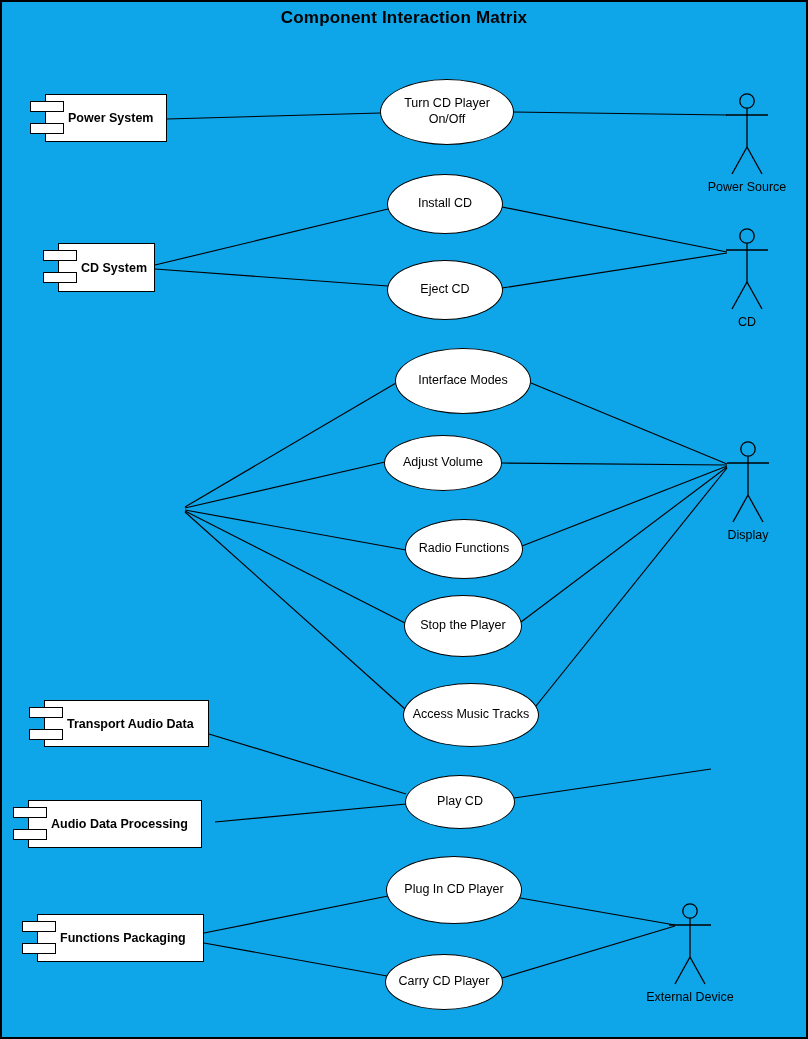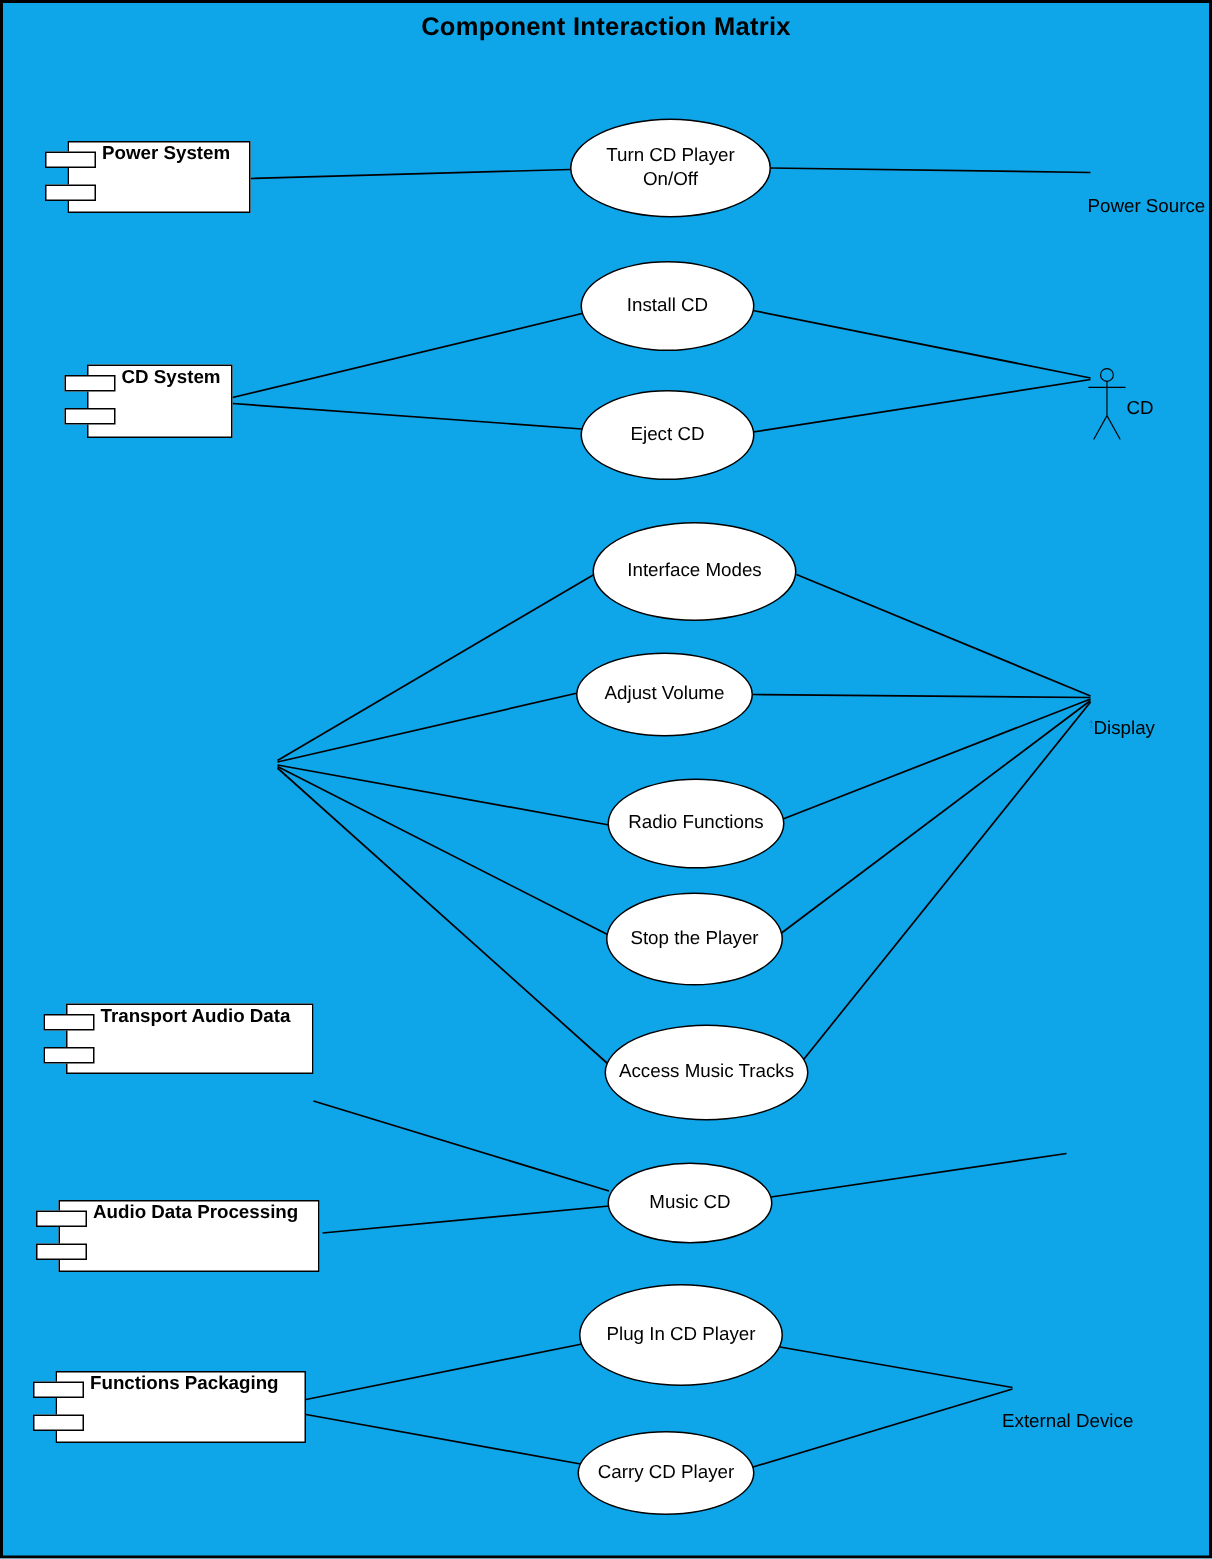--- a/index.html
+++ b/index.html
@@ -17,21 +17,21 @@
     position:absolute;top:6px;left:0;width:100%;
     text-align:center;font-size:17px;font-weight:bold;
     letter-spacing:0.2px;
   }
   .wires{position:absolute;left:0;top:0;z-index:1;}
   .wires line{stroke:#000;stroke-width:1.15;}
   .component{
     position:absolute;z-index:2;
     box-sizing:border-box;
     border:1.6px solid #000;background:#fff;
-    display:flex;align-items:flex-start;
+    display:flex;align-items:center;
     padding-left:22px;
   }
   .clabel{font-weight:bold;font-size:12.5px;white-space:nowrap;}
   .tab{
     position:absolute;left:-16px;
     width:34px;height:11px;
     box-sizing:border-box;
     border:1.6px solid #000;background:#fff;
   }
   .tab1{top:6px}
@@ -40,21 +40,21 @@
     position:absolute;z-index:2;
     box-sizing:border-box;
     border:1.5px solid #000;border-radius:50%;
     background:#fff;
     display:flex;align-items:center;justify-content:center;
     text-align:center;font-size:12.5px;
   }
   .ulabel{max-width:86%;line-height:1.25;}
   .actor{
     position:absolute;z-index:2;width:44px;
-    display:flex;flex-direction:row;align-items:center;
+    display:flex;flex-direction:column;align-items:center;
   }
   .actor svg{display:block;}
   .actor circle{fill:none;stroke:#000;stroke-width:1.3;}
   .actor line{stroke:#000;stroke-width:1.3;}
   .alabel{margin-top:3px;font-size:12.5px;white-space:nowrap;}
 </style>
 </head>
 <body>
 
 <div class="canvas">
@@ -93,27 +93,27 @@
     <span class="clabel">Power System</span>
   </div>
 
   <div class="component" style="left:56px;top:241px;width:97px;height:49px">
     <div class="tab tab1"></div>
     <div class="tab tab2"></div>
     <span class="clabel">CD System</span>
   </div>
 
 
-  <div class="component" style="left:42px;top:667px;width:165px;height:47px">
+  <div class="component" style="left:42px;top:698px;width:165px;height:47px">
     <div class="tab tab1"></div>
     <div class="tab tab2"></div>
     <span class="clabel">Transport Audio Data</span>
   </div>
 
-  <div class="component" style="left:37px;top:798px;width:174px;height:48px">
+  <div class="component" style="left:26px;top:798px;width:174px;height:48px">
     <div class="tab tab1"></div>
     <div class="tab tab2"></div>
     <span class="clabel">Audio Data Processing</span>
   </div>
 
   <div class="component" style="left:35px;top:912px;width:167px;height:48px">
     <div class="tab tab1"></div>
     <div class="tab tab2"></div>
     <span class="clabel">Functions Packaging</span>
   </div>
@@ -144,21 +144,21 @@
 
   <div class="usecase" style="left:402px;top:593px;width:118px;height:62px">
     <span class="ulabel">Stop the Player</span>
   </div>
 
   <div class="usecase" style="left:401px;top:681px;width:136px;height:64px">
     <span class="ulabel" style="max-width:98%">Access Music Tracks</span>
   </div>
 
   <div class="usecase" style="left:403px;top:773px;width:110px;height:54px">
-    <span class="ulabel">Music CD</span>
+    <span class="ulabel">Play CD</span>
   </div>
 
   <div class="usecase" style="left:384px;top:854px;width:136px;height:68px">
     <span class="ulabel" style="max-width:96%">Plug In CD Player</span>
   </div>
 
   <div class="usecase" style="left:383px;top:952px;width:118px;height:56px">
     <span class="ulabel" style="max-width:98%">Carry CD Player</span>
   </div>
 

